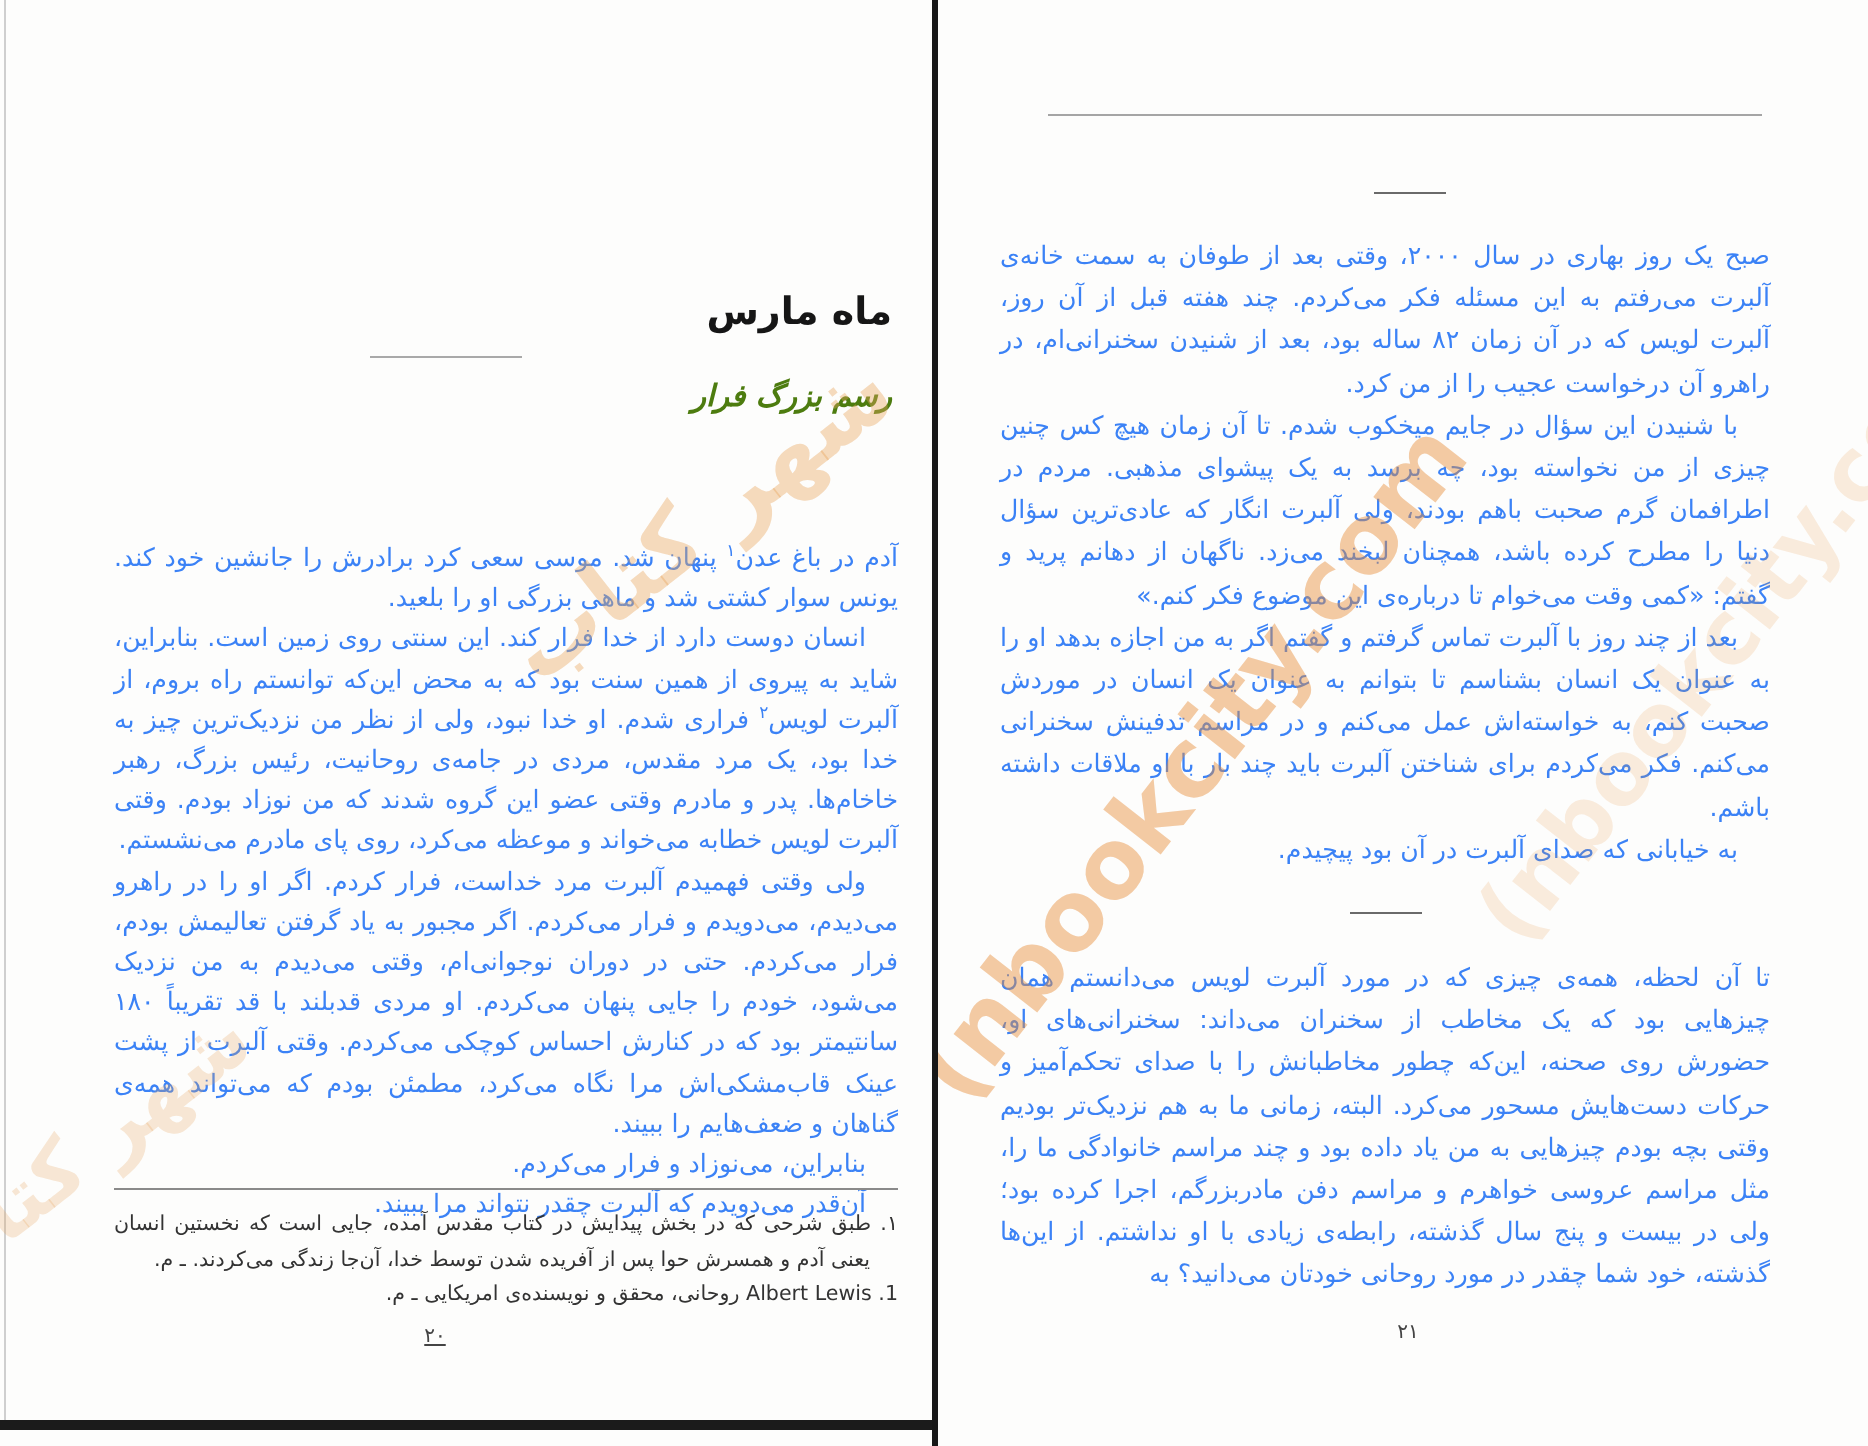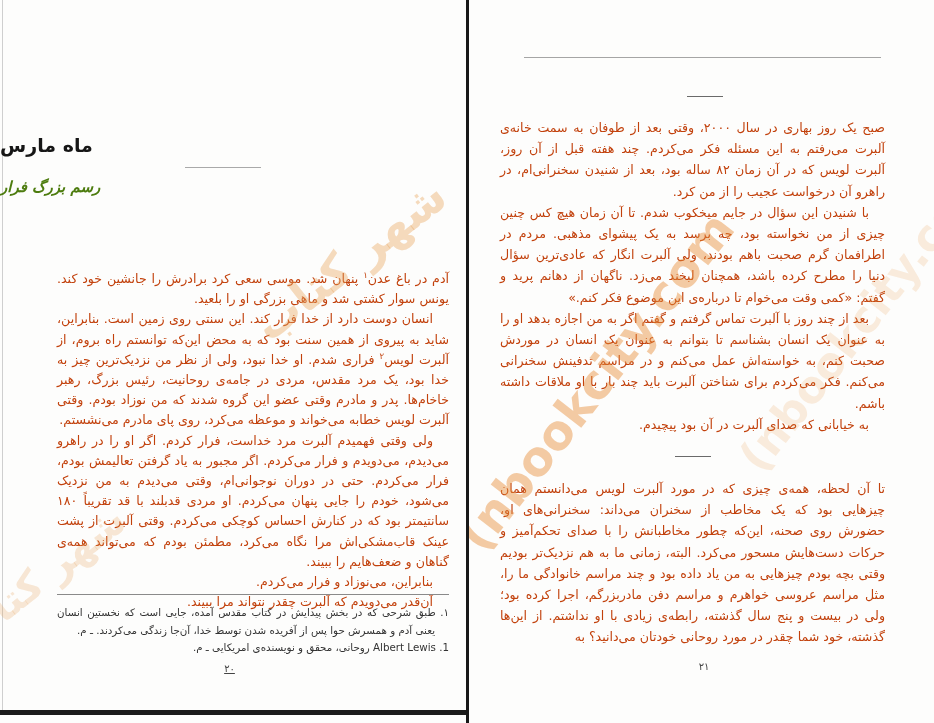--- a/index.html
+++ b/index.html
@@ -8,27 +8,27 @@
     font-family:"DejaVu Sans",sans-serif;overflow:hidden;
   }
   .page{position:absolute;top:0;height:723px;background:#fdfdfc;overflow:hidden;}
   .page-left{left:0;width:466px;}
   .page-right{left:469px;width:465px;}
   .spine{position:absolute;left:466px;top:0;width:3px;height:723px;background:#181818;}
   .left-edge{position:absolute;left:2px;top:0;width:1px;height:710px;background:#cfcfcf;}
   .bottom-bar{position:absolute;left:0;top:710px;width:466px;height:5px;background:#1b1b1b;}
 
   
-  .chapter-head{position:absolute;top:134px;left:0;width:446px;text-align:left;direction:rtl;}
+  .chapter-head{position:absolute;top:145px;left:0;width:446px;text-align:right;direction:rtl;}
   .chapter-title{margin:0;font-size:19px;font-weight:bold;color:#161616;letter-spacing:0;}
   .title-rule{width:76px;height:0;border-top:1px solid #a9a9a9;margin:11px auto 10px auto;}
   .chapter-subtitle{margin:0;font-size:15px;font-weight:bold;color:#4d7c0f;font-style:italic;}
 
   
-  .body-text{direction:rtl;text-align:justify;color:#c2410c;}
+  .body-text{direction:rtl;text-align:justify;color:#3b82f6;}
   .body-text p{margin:0;text-indent:16px;}
   .body-text p.first{text-indent:0;}
   .left-body{position:absolute;top:269px;left:57px;width:392px;font-size:12.6px;line-height:20.2px;}
   .right-body{position:absolute;top:117px;left:31px;width:385px;font-size:12.6px;line-height:21.2px;}
   sup.fn-mark{font-size:8.5px;line-height:0;vertical-align:super;}
 
   
   .rh-text{position:absolute;top:38px;left:55px;width:355px;text-align:center;
            font-size:10px;color:#555;direction:rtl;}
   .rh-rule{position:absolute;top:57px;left:55px;right:53px;height:0;border-top:1px solid #a5a5a5;}
@@ -39,21 +39,21 @@
   .sb-mid{margin:21px auto 21px auto;}
 
   
   .footnote-block{position:absolute;top:594px;left:57px;width:392px;direction:rtl;}
   .fn-rule{height:0;border-top:1px solid #8a8a8a;margin-bottom:9px;}
   .footnote{margin:0;font-size:10.3px;line-height:17.5px;color:#333;text-align:justify;
             padding-right:14px;text-indent:-14px;}
 
   
   .page-number{position:absolute;font-size:10px;color:#444;text-align:center;}
-  .pn-left{top:663px;left:16px;width:427px;text-decoration:underline;}
+  .pn-left{top:663px;left:4px;width:427px;text-decoration:underline;}
   .pn-right{top:661px;left:0;width:470px;}
 
   
   .watermark{position:absolute;font-weight:bold;white-space:nowrap;pointer-events:none;z-index:9;}
   .wm-left-main{top:233px;left:235px;font-size:46px;color:rgba(233,164,92,0.40);
                 transform:rotate(-38deg);direction:rtl;}
   .wm-left-frag{top:553px;left:-58px;font-size:40px;color:rgba(233,164,92,0.25);
                 transform:rotate(-38deg);direction:rtl;}
   .wm-right-main{top:505px;left:22px;font-size:48px;color:rgba(230,140,55,0.45);
                  transform:rotate(-52deg);transform-origin:left bottom;direction:ltr;}

